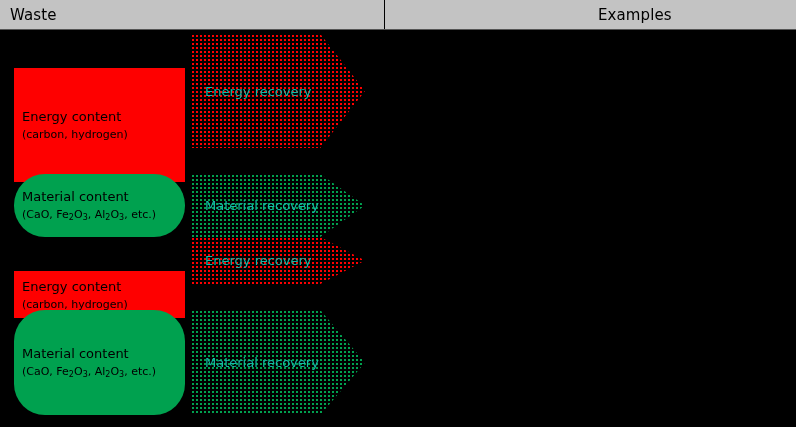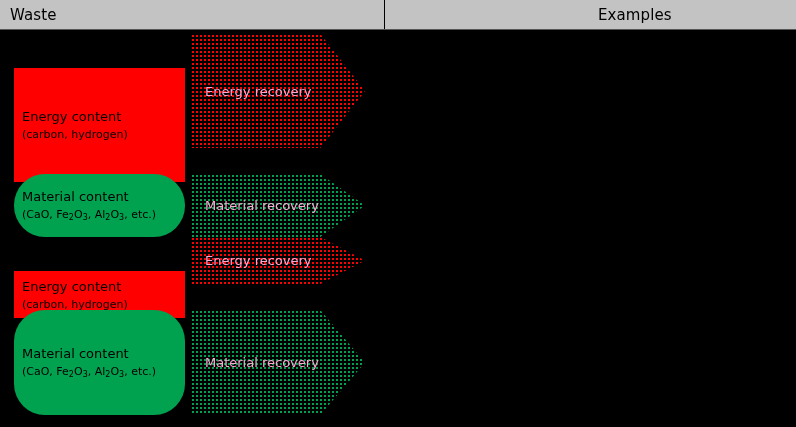--- a/index.html
+++ b/index.html
@@ -122,21 +122,21 @@
     background-image:
       radial-gradient(#00a14f 42%, rgba(0,0,0,0) 44%);
     background-size: 4px 4px;
     background-position: 0 0;
   }
   .arrow .a-label {
     position: relative;
     z-index: 2;
     padding-left: 14px;
     font-size: 13px;
-    color: #f9a8d4;
+    color: #14b8a6;
     white-space: nowrap;
     mix-blend-mode: normal;
   }
 
   .arr-r1 { left: 191px; top: 34px;  width: 174px; height: 114px; }
   .arr-g2 { left: 191px; top: 174px; width: 174px; height: 63px;  }
   .arr-r2 { left: 191px; top: 237px; width: 174px; height: 47px;  }
   .arr-g3 { left: 191px; top: 310px; width: 174px; height: 105px; }
 
   

